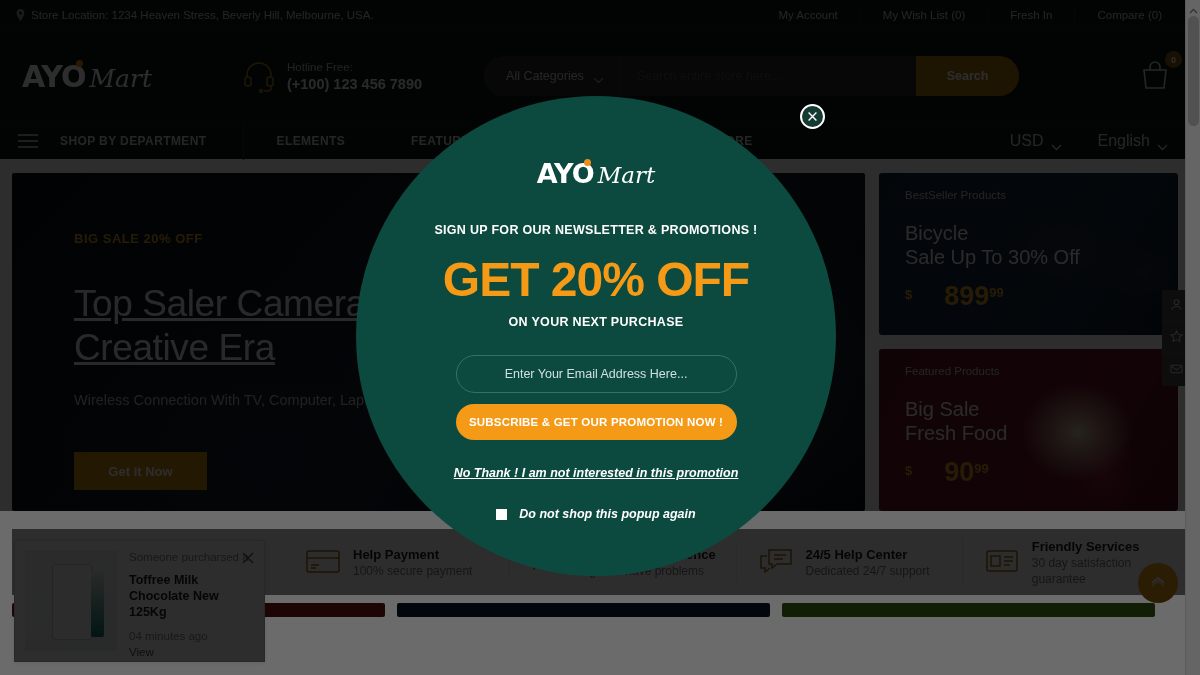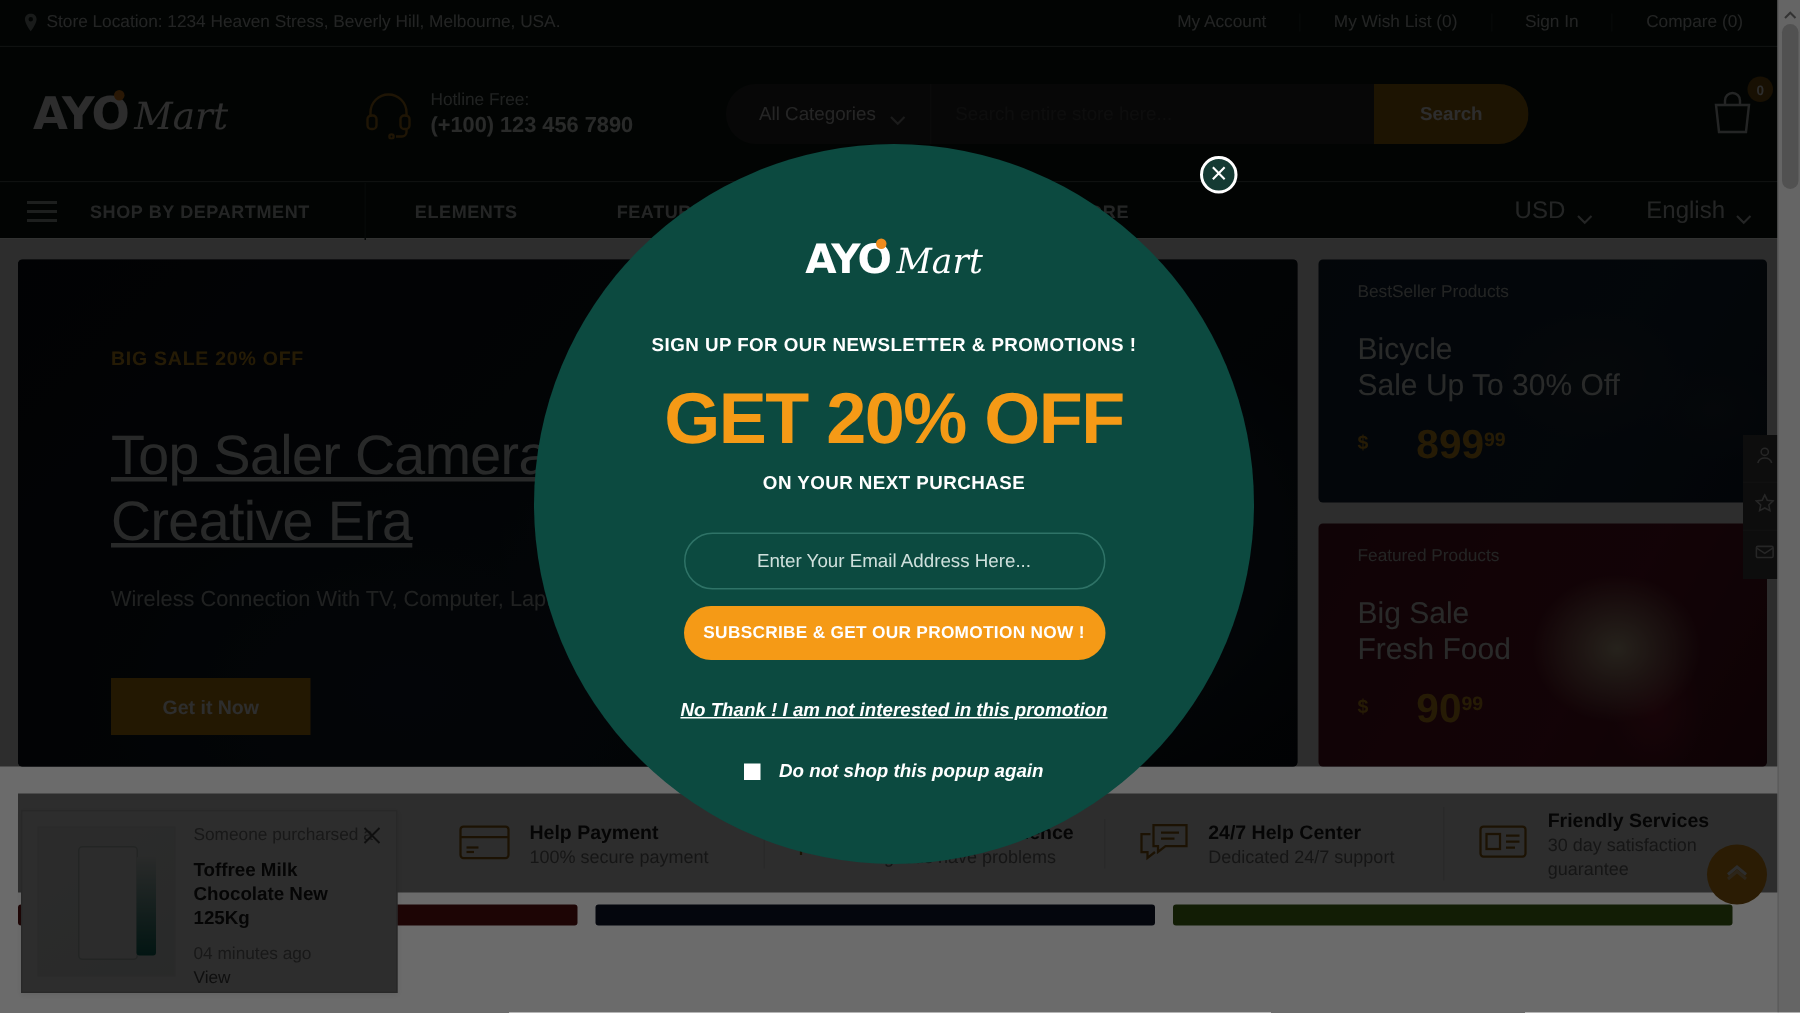--- a/index.html
+++ b/index.html
@@ -292,21 +292,21 @@
         <span class="pin">
           <svg viewBox="0 0 9 12" width="9" height="12">
               <path d="M4.5 0C2.3 0 .6 1.7.6 3.9c0 2.9 3.9 8.1 3.9 8.1s3.9-5.2 3.9-8.1C8.4 1.7 6.7 0 4.5 0zm0 5.4a1.5 1.5 0 110-3 1.5 1.5 0 010 3z" fill="#8f9b96"></path>
             </svg>
         </span>
         <span>Store Location: 1234 Heaven Stress, Beverly Hill, Melbourne, USA.</span>
       </div>
       <div class="topbar-right">
         <a href="#">My Account</a>
         <a href="#">My Wish List (0)</a>
-        <a href="#">Sign In</a>
+        <a href="#">Fresh In</a>
         <a href="#">Compare (0)</a>
       </div>
     </div>
 
     <div class="header">
       <div class="logo">
         <span class="logo-ayo">
           <span>AYO</span>
           <span class="logo-dot"></span>
         </span>
@@ -480,21 +480,21 @@
       </div>
       <div class="svc">
         <span class="svc-ico">
           <svg viewBox="0 0 34 26" width="34" height="26" fill="none" stroke="#a06b12" stroke-width="1.5">
             <path d="M10 2h22v14H18l-5 4v-4h-3z"></path>
               <path d="M8 8H2v12h4v4l5-4"></path>
             <path d="M15 7h12M15 11h9"></path>
           </svg>
         </span>
         <div>
-          <div class="svc-title">24/7 Help Center</div>
+          <div class="svc-title">24/5 Help Center</div>
           <div class="svc-sub">Dedicated 24/7 support</div>
         </div>
       </div>
       <div class="svc">
         <span class="svc-ico">
           <svg viewBox="0 0 34 26" width="34" height="26" fill="none" stroke="#a06b12" stroke-width="1.5">
             <rect x="2" y="3" width="30" height="20" rx="2"></rect>
               <rect x="6" y="8" width="9" height="10"></rect>
             <path d="M19 9h9M19 13h9M19 17h6"></path>
           </svg>

